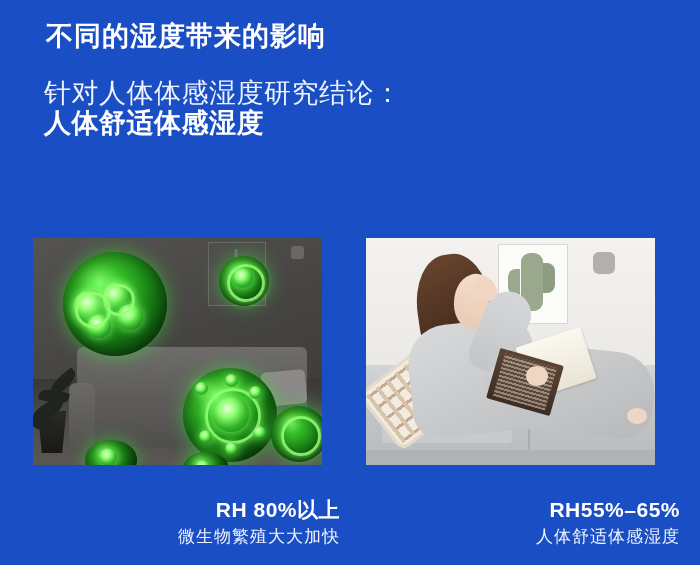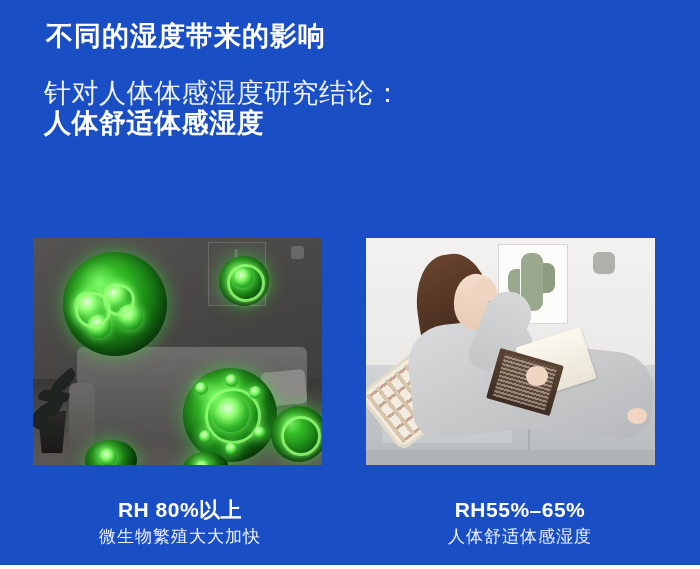--- a/index.html
+++ b/index.html
@@ -270,21 +270,21 @@
   .book-front::after{
     content:""; position:absolute; inset:4px 6px;
     background: repeating-linear-gradient(0deg,#d8cdbd 0 2px,#6b5343 2px 4px);
     opacity:.55;
   }
 
   
   .caption {
     position:absolute;
     width:320px;
-    text-align:center;
+    text-align:right;
     color:#ffffff;
   }
   .caption.left  { left:20px;  top:496px; }
   .caption.right { left:360px; top:496px; }
   .caption .cap-title {
     font-size:21px;
     font-weight:bold;
     letter-spacing:0.5px;
     line-height:28px;
     white-space:nowrap;

